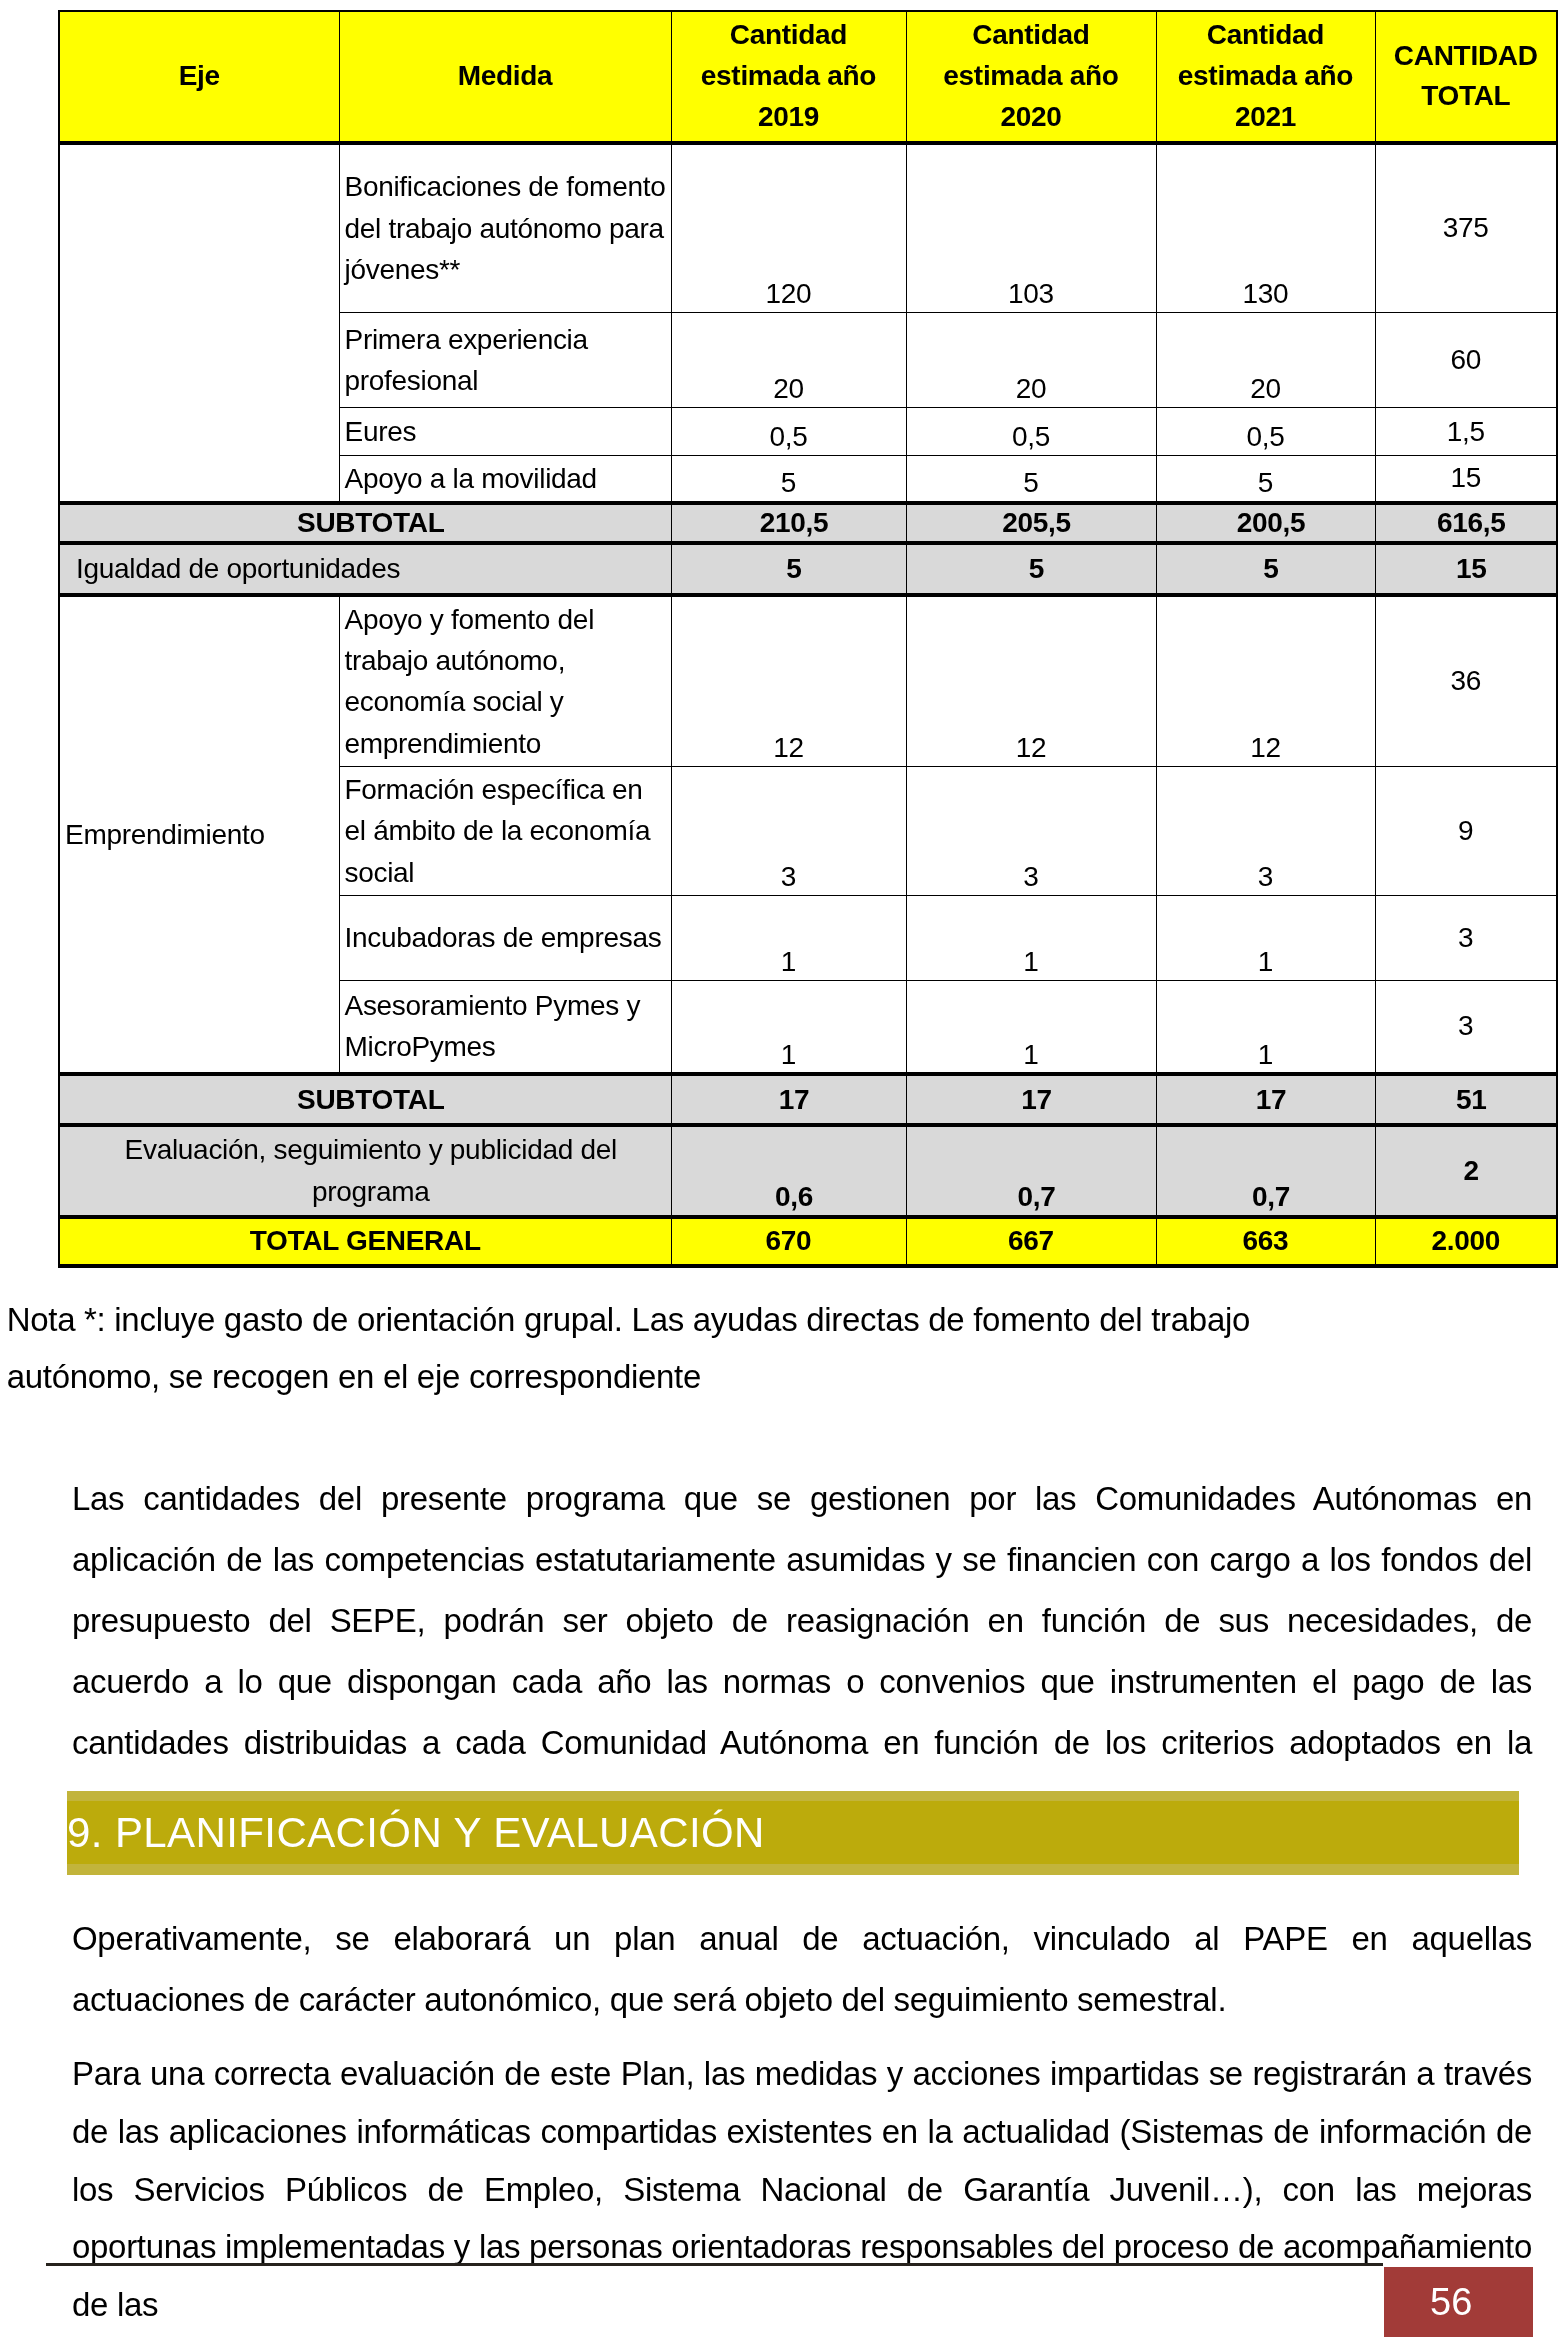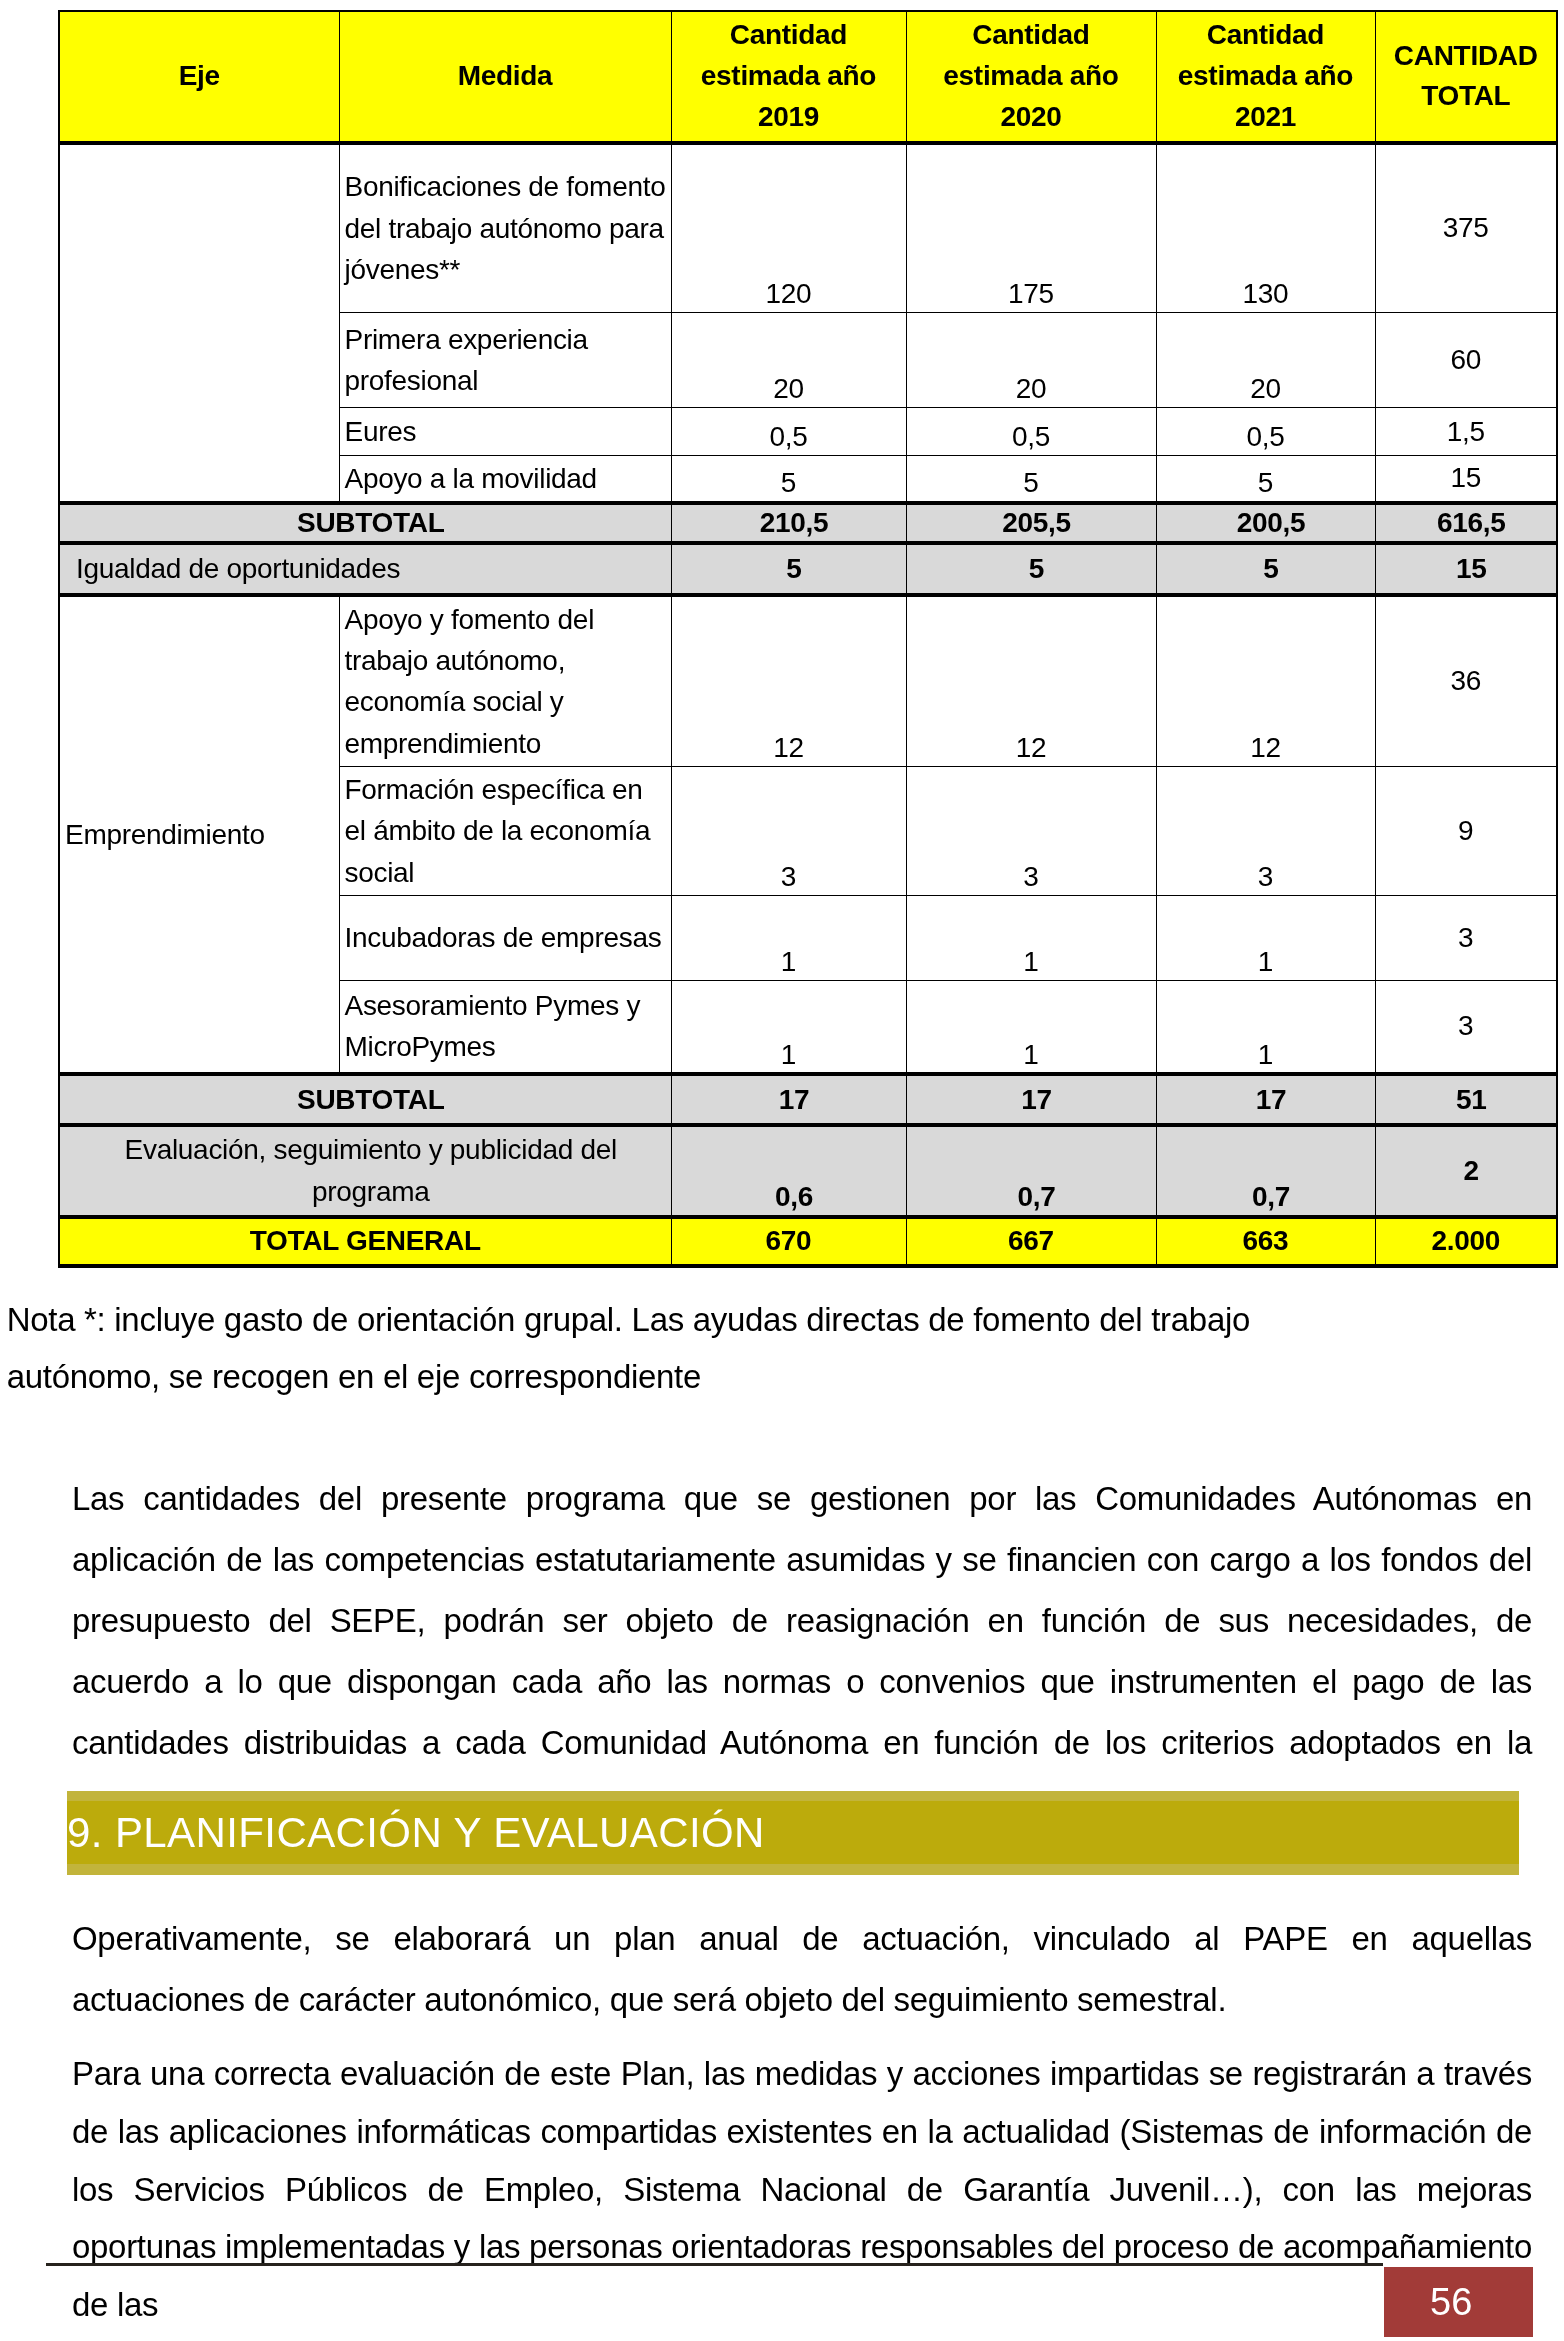--- a/index.html
+++ b/index.html
@@ -94,21 +94,21 @@
         <th>Cantidad estimada año 2019</th>
         <th>Cantidad estimada año 2020</th>
         <th>Cantidad estimada año 2021</th>
         <th>CANTIDAD TOTAL</th>
       </tr>
 
       <tr style="height:170px">
         <td class="eje" rowspan="4"></td>
         <td class="lbl">Bonificaciones de fomento del trabajo autónomo para jóvenes**</td>
         <td class="c bot">120</td>
-        <td class="c bot">175</td>
+        <td class="c bot">103</td>
         <td class="c bot">130</td>
         <td class="c mid">375</td>
       </tr>
 
       <tr style="height:95px">
         <td class="lbl">Primera experiencia profesional</td>
         <td class="c bot">20</td>
         <td class="c bot">20</td>
         <td class="c bot">20</td>
         <td class="c mid">60</td>

